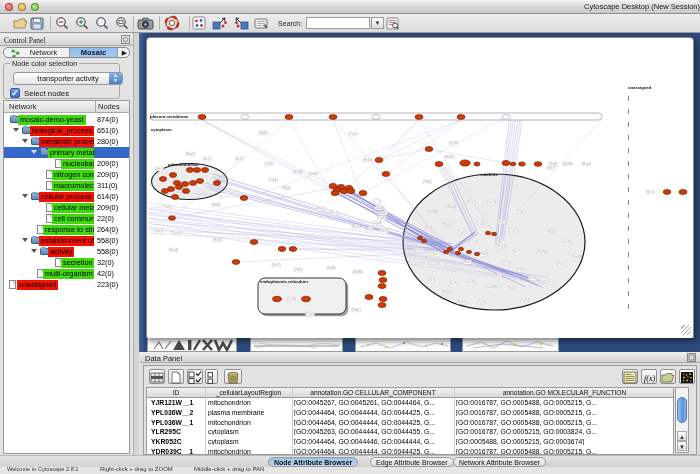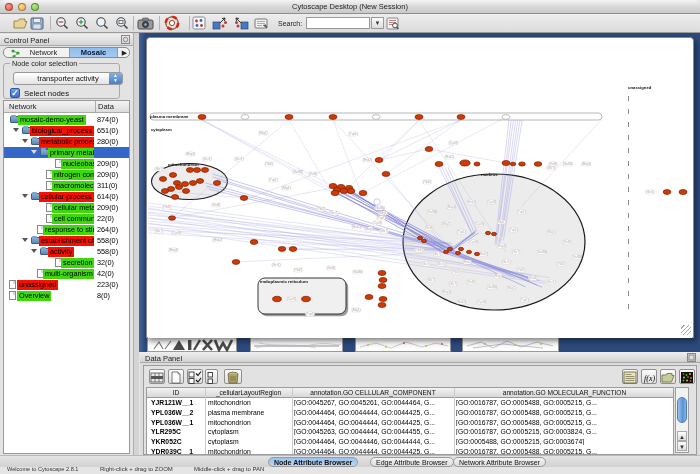--- a/index.html
+++ b/index.html
@@ -3,32 +3,32 @@
 <meta charset="utf-8">
 <style>
 * { margin:0; padding:0; box-sizing:border-box; }
 html,body { width:700px; height:474px; overflow:hidden; font-family:"Liberation Sans", sans-serif; }
 body { position:relative; background:#e5e5e5; }
 .abs { position:absolute; }
 
 #titlebar { left:0; top:0; width:700px; height:14px;
   background:linear-gradient(#f4f4f4,#d9d9d9 50%,#c9c9c9);
   border-bottom:1px solid #8e8e8e; border-radius:5px 5px 0 0; }
-#titlebar .t { position:absolute; left:0; right:0; top:2px; text-align:center; font-size:7.5px; color:#222; }
+#titlebar .t { position:absolute; left:0; right:0; top:2px; text-align:right; font-size:7.5px; color:#222; }
 .tl { position:absolute; top:3px; width:8px; height:8px; border-radius:50%; border:0.5px solid rgba(0,0,0,.35); }
 
 #toolbar { left:0; top:14px; width:700px; height:19px; background:linear-gradient(#ededed,#dcdcdc); border-bottom:1px solid #9a9a9a; }
 .tsep { position:absolute; top:2px; width:1px; height:14px; background:#b5b5b5; }
 #search-label { position:absolute; left:278px; top:6px; font-size:7px; color:#222; }
 #search-box { position:absolute; left:306px; top:3px; width:64px; height:12px; background:#fff; border:1px solid #999; }
 #search-drop { position:absolute; left:371px; top:3px; width:13px; height:12px; background:linear-gradient(#fdfdfd,#dcdcdc); border:1px solid #999; font-size:6px; color:#333; text-align:center; line-height:11px; }
 
 #cp { left:0; top:33px; width:133px; height:422px; background:#e3e3e3; }
 #splitter { left:133px; top:33px; width:6px; height:422px; background:#d4d4d4; border-left:1px solid #b0b0b0; }
-#cp-title { position:absolute; left:0; top:1px; width:133px; height:12px; background:linear-gradient(#efefef,#d4d4d4); border-bottom:1px solid #a8a8a8; }
+#cp-title { position:absolute; left:0; top:1px; width:133px; height:12px; background:linear-gradient(#efefef,#d4d4d4); border-bottom:1px solid #a8a8a8;font-family:Liberation Serif, serif; }
 #cp-title span { position:absolute; left:4px; top:2px; font-size:7.5px; color:#222; }
 #cp-tabs { position:absolute; left:3px; top:14px; width:127px; height:11px; border:1px solid #8a8a8a; border-radius:5px; background:#f2f2f2; overflow:hidden; }
 #tab-net { position:absolute; left:0; top:0; width:66px; height:11px; font-size:7.5px; color:#222; text-align:center; line-height:10px; border-right:1px solid #999; }
 #tab-mos { position:absolute; left:66px; top:0; width:47px; height:11px; background:linear-gradient(#8fbcee,#aacdf2); font-size:7.5px; font-weight:bold; color:#0a1a30; text-align:center; line-height:10px; }
 #tab-arr { position:absolute; left:113px; top:0; width:14px; height:11px; border-left:1px solid #999; font-size:7px; color:#222; text-align:center; line-height:10px; }
 #grpbox { position:absolute; left:3px; top:30px; width:117px; height:36px; border:1px solid #aaa; border-radius:3px; }
 #grpbox .gl { position:absolute; left:6px; top:-5px; background:#e3e3e3; padding:0 2px; font-size:7.2px; color:#222; }
 #combo { position:absolute; left:9px; top:8px; width:110px; height:13px; background:linear-gradient(#ffffff,#e4e4e4); border:1px solid #999; border-radius:3px; font-size:7.5px; color:#111; text-align:center; line-height:12px; }
 #combo .btn { position:absolute; right:0px; top:0px; width:13px; height:11px; background:linear-gradient(#7fb0e8,#4a7fc4); border-radius:0 2px 2px 0; color:#fff; font-size:5px; line-height:5px; text-align:center; }
 #chk { position:absolute; left:10px; top:55px; width:10px; height:10px; background:linear-gradient(#6e9fe0,#3b6fd0); border:1px solid #2c57a8; border-radius:2px; color:#fff; font-size:9px; line-height:9px; text-align:center; font-weight:bold; }
@@ -866,21 +866,21 @@
   <div id="grpbox">
     <div class="gl">Node color selection</div>
     <div id="combo">transporter activity<div class="btn">▲<br>▼</div></div>
   </div>
   <div id="chk">✓</div>
   <div id="chk-lab">Select nodes</div>
   <div id="cp-list">
     <div id="cp-head">
         <span class="h1">Network</span>
         <span class="sep"></span>
-        <span class="h2">Data</span>
+        <span class="h2">Nodes</span>
       </div>
 <div class="trow" style="top:13px">
         <span class="fold" style="left:6px"></span>
         <span class="hl g" style="left:14px;max-width:76px">mosaic-demo-yeast</span>
         <span class="num">874(0)</span>
       </div>
 <div class="trow" style="top:24px">
         <span class="arrow" style="left:9px"></span>
         <span class="fold" style="left:18px"></span>
         <span class="hl r" style="left:26px;max-width:64px">biological_process</span>
@@ -954,25 +954,20 @@
 <div class="trow" style="top:167px">
         <span class="file" style="left:33px"></span>
         <span class="hl g" style="left:39px;max-width:51px">multi-organism pro</span>
         <span class="num">42(0)</span>
       </div>
 <div class="trow" style="top:178px">
         <span class="file" style="left:5px"></span>
         <span class="hl r" style="left:13px;max-width:77px">unassigned</span>
         <span class="num">223(0)</span>
       </div>
-<div class="trow" style="top:189px">
-        <span class="file" style="left:5px"></span>
-        <span class="hl g" style="left:13px;max-width:77px">Overview</span>
-        <span class="num">8(0)</span>
-      </div>
   </div>
 </div>
 
 <div id="tabsbar" class="abs">
   <div class="btab on" style="left:268px">Node Attribute Browser</div>
   <div class="btab" style="left:370px">Edge Attribute Browser</div>
   <div class="btab" style="left:453px">Network Attribute Browser</div>
 </div>
 
 <div id="status" class="abs">

